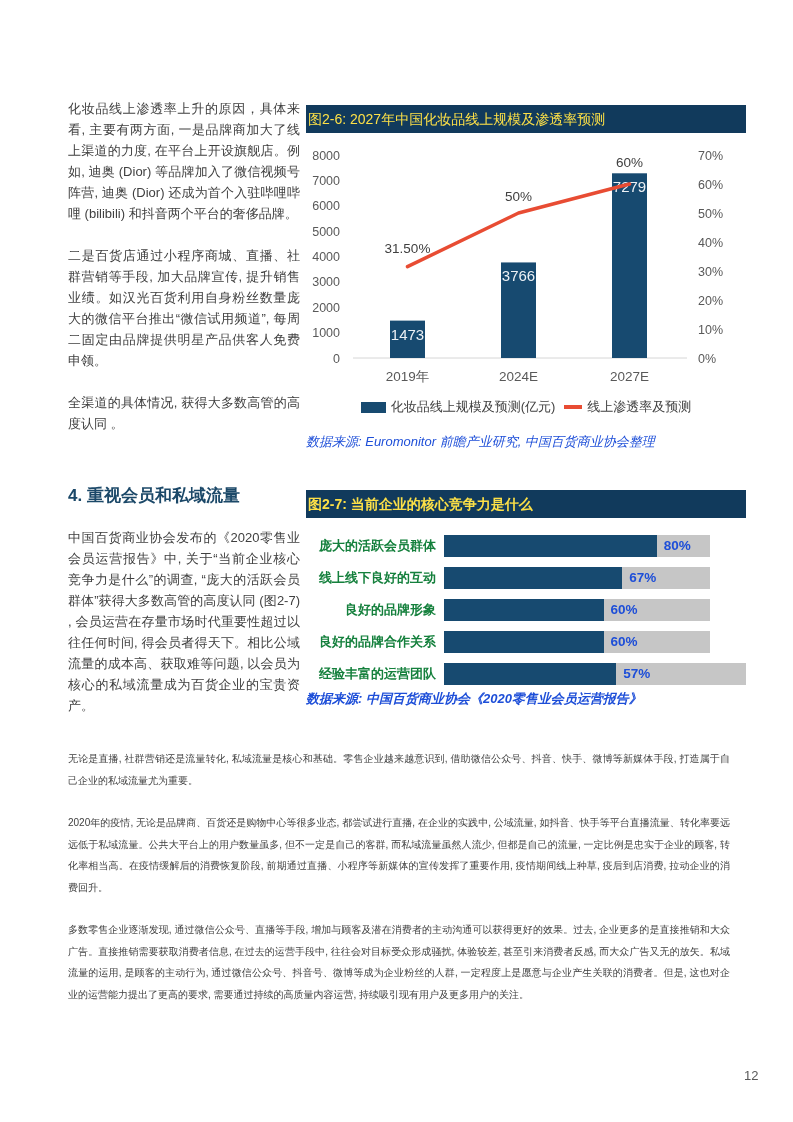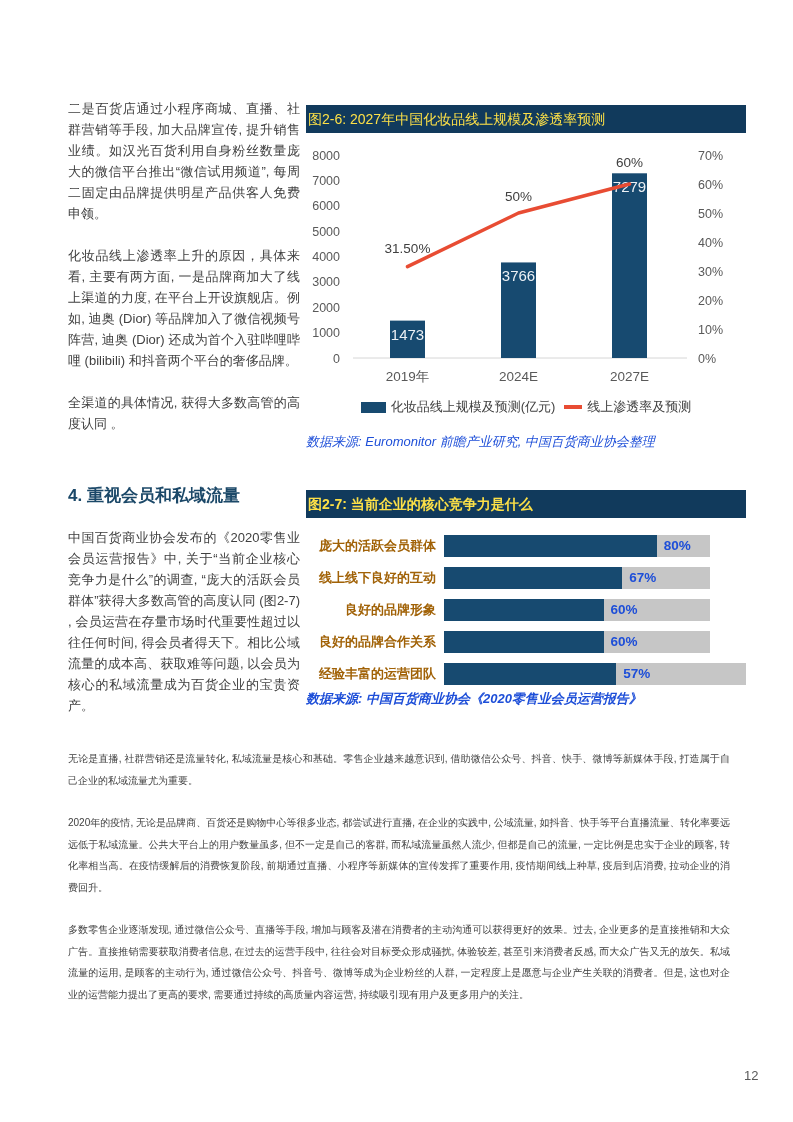--- a/index.html
+++ b/index.html
@@ -32,36 +32,36 @@
   .fig27 .fig-source{top:200px;}
   .fig26 svg{position:absolute;left:0;top:34px;}
   
   .legend{position:absolute;left:0;top:293px;width:440px;display:flex;justify-content:center;align-items:center;gap:9px;font-size:13px;color:#404040;}
   .legend .item{display:flex;align-items:center;gap:5px;}
   .swatch-bar{width:25px;height:11px;background:#174A70;display:inline-block;}
   .swatch-line{width:18px;height:3.5px;background:#E84C33;display:inline-block;}
   
   .rows{position:absolute;left:0;top:45px;width:404px;}
   .bar-row{display:flex;align-items:center;height:22px;margin-bottom:10px;}
-  .bar-row .cat{width:130px;text-align:right;font-size:13px;color:#a16207;padding-right:8px;flex:none;white-space:nowrap;}
+  .bar-row .cat{width:130px;text-align:right;font-size:13px;color:#15803d;padding-right:8px;flex:none;white-space:nowrap;}
   .bar-row .track{position:relative;width:266px;height:22px;background:#C6C6C6;flex:none;}
   .bar-row .fill{position:absolute;left:0;top:0;height:100%;background:#174A70;}
   .bar-row .val{position:absolute;top:0;line-height:22px;font-size:13.5px;color:#1d4ed8;}
   
   .body-col{left:68px;top:748px;width:662px;font-size:10px;line-height:21.5px;text-align:justify;}
   .body-col p{margin:0 0 21px 0;}
   .page-number{left:744px;top:1068px;font-size:13px;color:#595959;}
   text{font-family:"Liberation Sans","DejaVu Sans",sans-serif;}
 </style>
 </head>
 <body>
 
 <div class="abs left-col">
+  <p>化妆品线上渗透率上升的原因，具体来看, 主要有两方面, 一是品牌商加大了线上渠道的力度, 在平台上开设旗舰店。例如, 迪奥 (Dior) 等品牌加入了微信视频号阵营, 迪奥 (Dior) 还成为首个入驻哔哩哔哩 (bilibili) 和抖音两个平台的奢侈品牌。</p>
   <p>二是百货店通过小程序商城、直播、社群营销等手段, 加大品牌宣传, 提升销售业绩。如汉光百货利用自身粉丝数量庞大的微信平台推出“微信试用频道”, 每周二固定由品牌提供明星产品供客人免费申领。</p>
-  <p>化妆品线上渗透率上升的原因，具体来看, 主要有两方面, 一是品牌商加大了线上渠道的力度, 在平台上开设旗舰店。例如, 迪奥 (Dior) 等品牌加入了微信视频号阵营, 迪奥 (Dior) 还成为首个入驻哔哩哔哩 (bilibili) 和抖音两个平台的奢侈品牌。</p>
   <p>全渠道的具体情况, 获得大多数高管的高度认同 。</p>
 </div>
 
 <div class="abs figure fig26">
   <div class="fig-header">图2-6: 2027年中国化妆品线上规模及渗透率预测</div>
   <svg id="combo-svg" width="440" height="252" viewBox="0 0 440 252">
       <text x="34" y="20.5" text-anchor="end" font-size="12.5" fill="#595959">8000</text>
       <text x="34" y="45.875" text-anchor="end" font-size="12.5" fill="#595959">7000</text>
       <text x="34" y="71.25" text-anchor="end" font-size="12.5" fill="#595959">6000</text>
       <text x="34" y="96.625" text-anchor="end" font-size="12.5" fill="#595959">5000</text>

